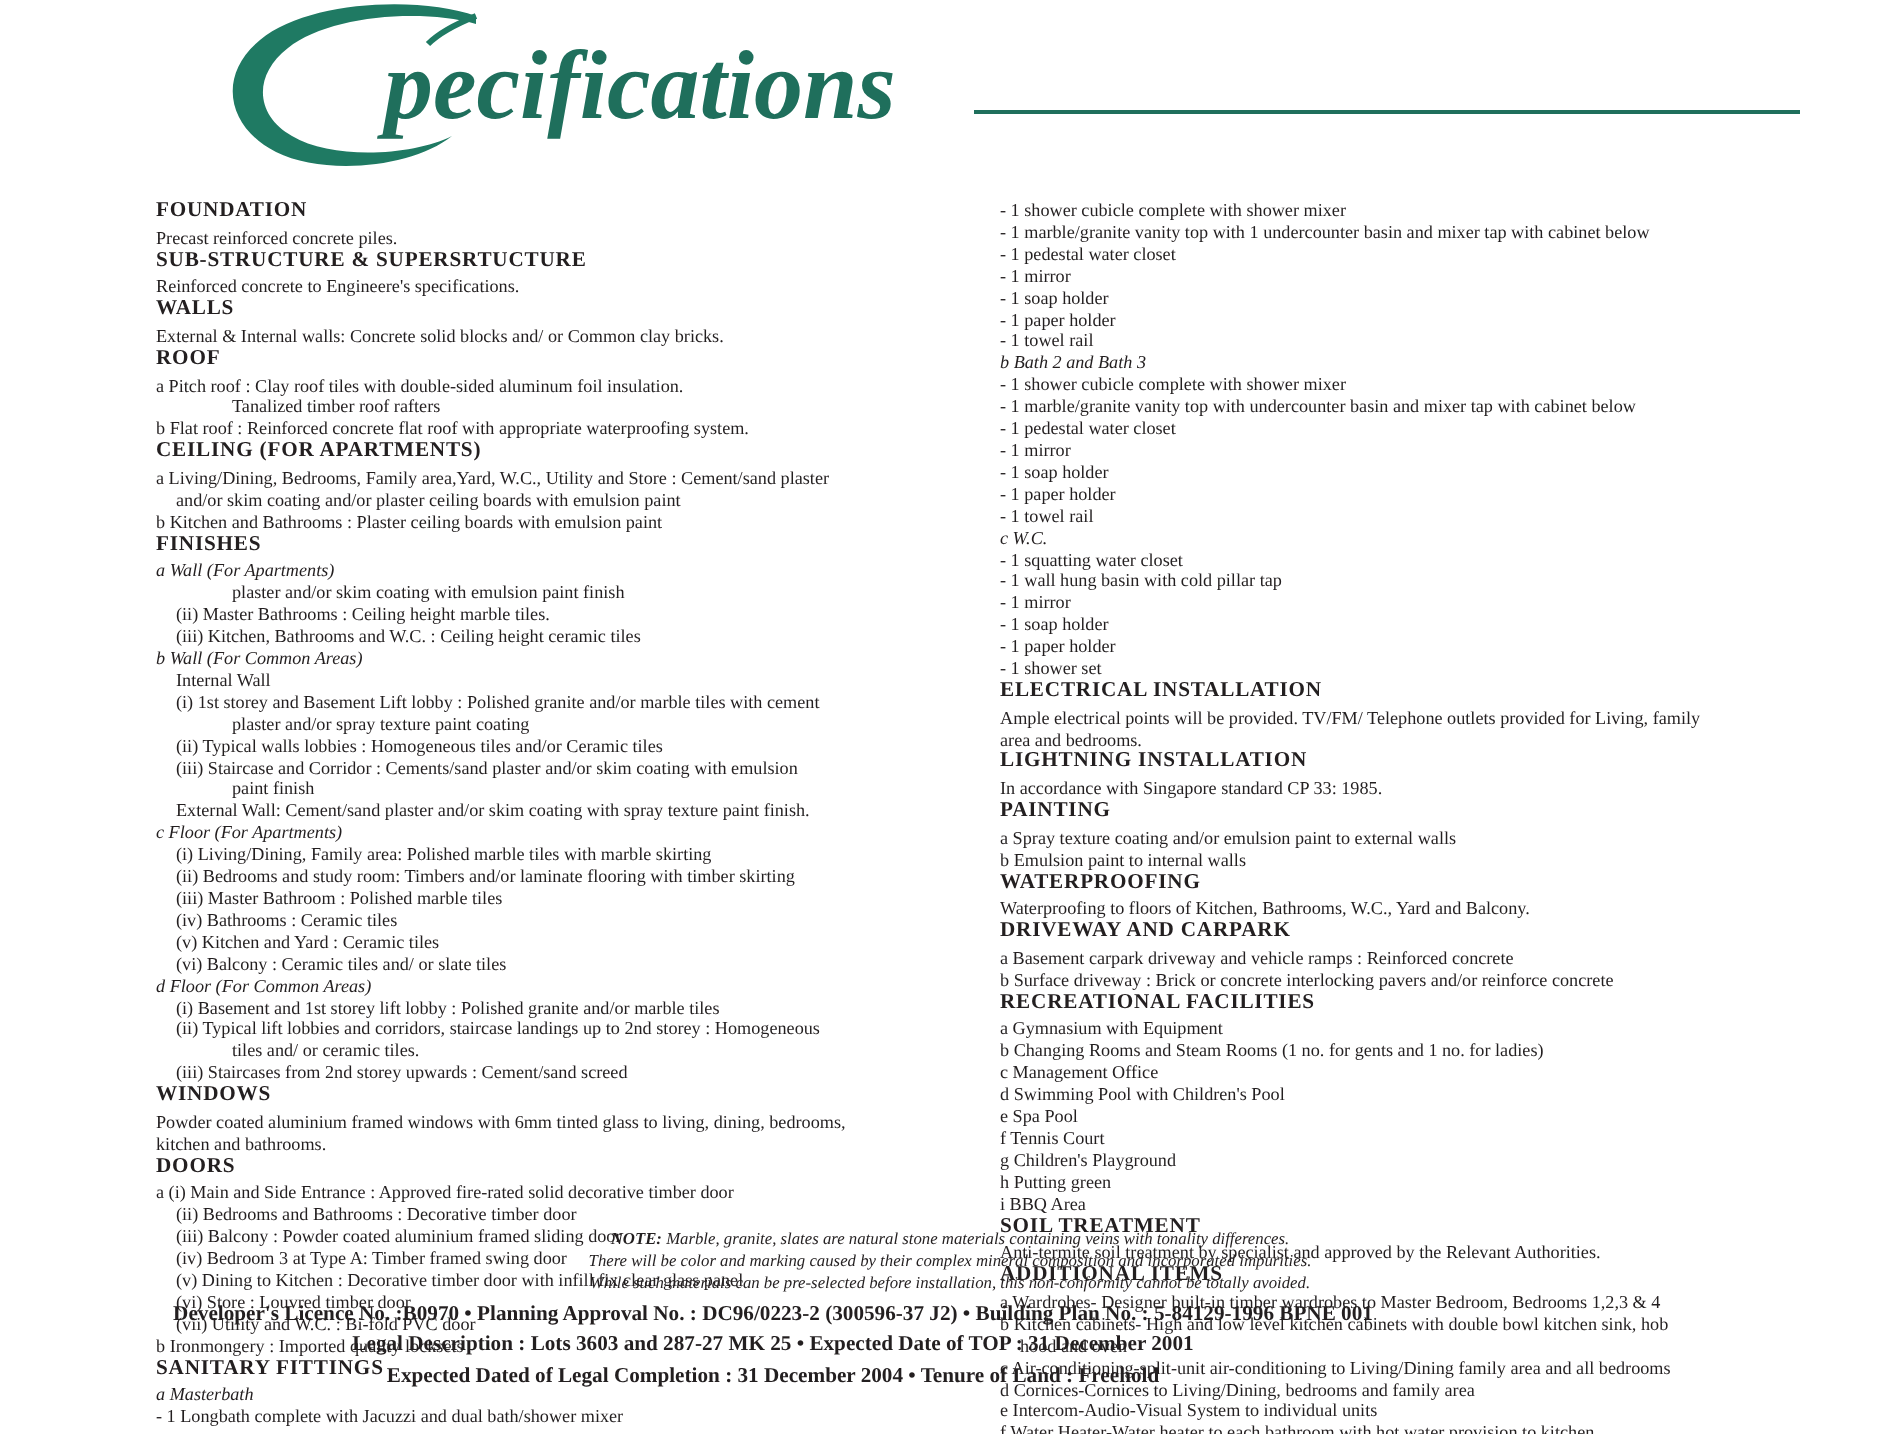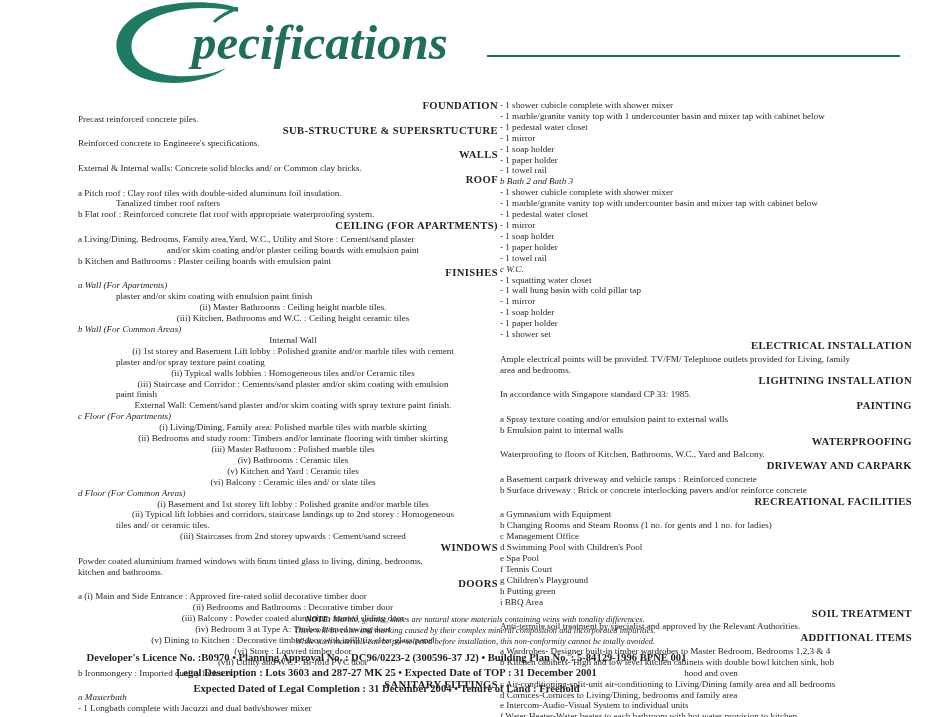--- a/index.html
+++ b/index.html
@@ -27,26 +27,26 @@
     background:#1f6f5c;
   }
 
   
   .col{position:absolute;top:100px;font-size:9.1px;line-height:1.2;}
   .col-left{left:78px;width:420px;}
   .col-right{left:500px;width:412px;}
 
   h2.sec{
     font-size:10.6px;font-weight:bold;letter-spacing:.4px;
-    margin:0 0 1px 0;text-transform:uppercase;text-align:right;
+    margin:0 0 1px 0;text-transform:uppercase;
   }
   .sec-gap{margin-top:7px;}
   .line{margin:0;padding:0;}
   .i0{margin-left:0px;}
-  .i1{margin-left:10px;text-align:center;}
+  .i1{margin-left:10px;}
   .i2{margin-left:38px;}
   .ital{font-style:italic;}
 
   
   .note{
     position:absolute;left:240px;top:615px;width:470px;
     text-align:center;font-style:italic;font-size:8.4px;line-height:1.28;
   }
   .note b{font-style:italic;font-weight:bold;}
 

